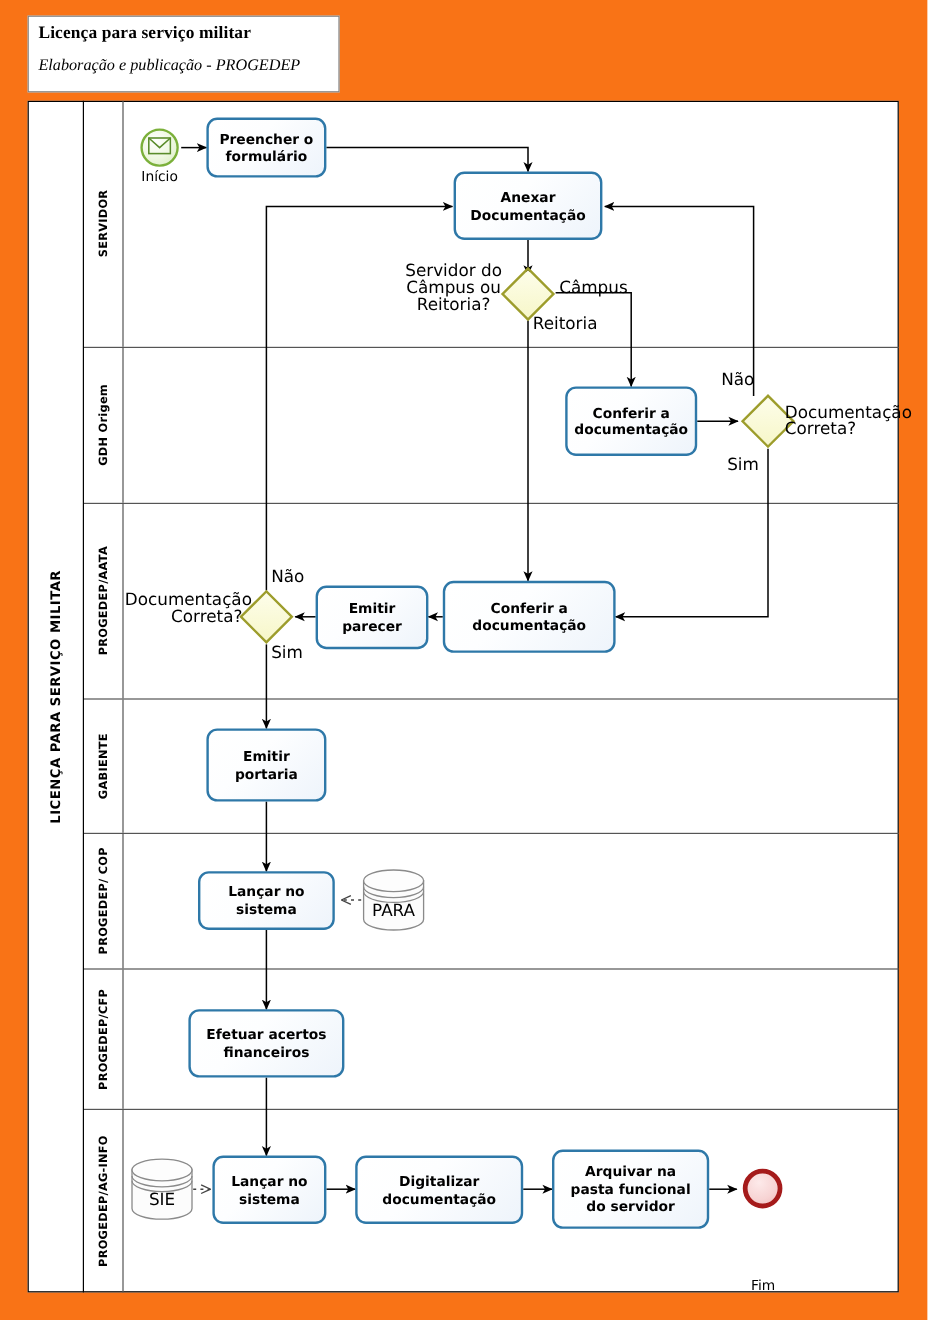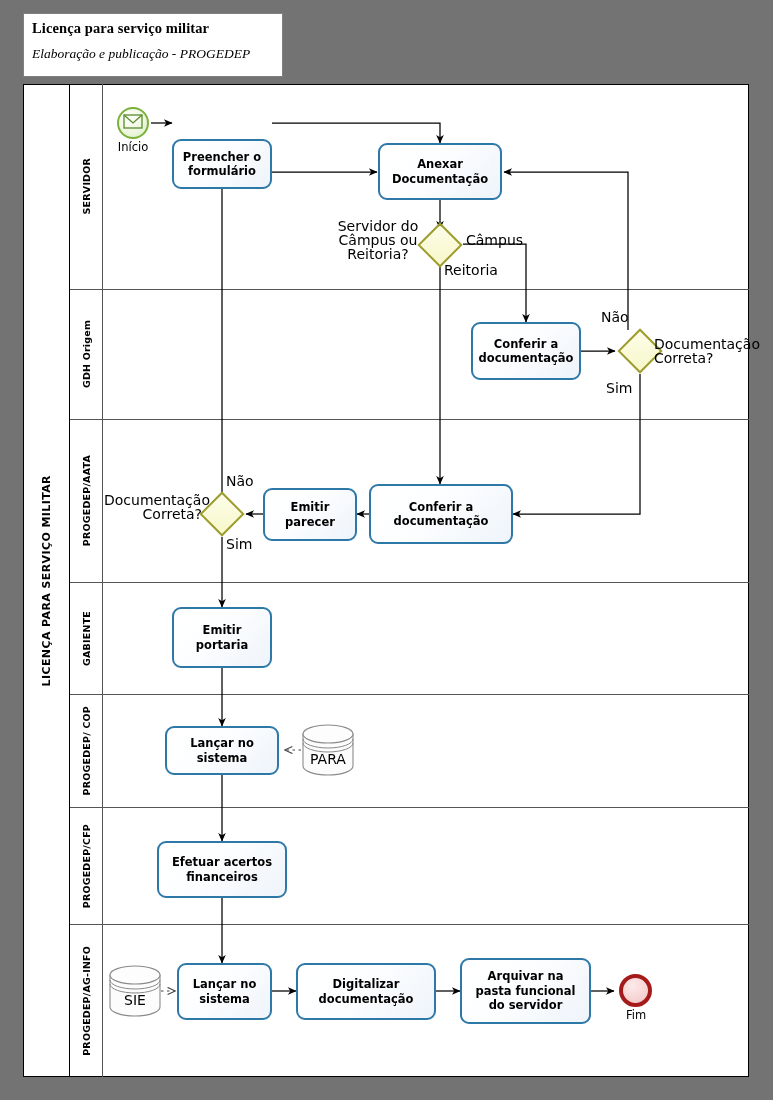--- a/index.html
+++ b/index.html
@@ -1,17 +1,17 @@
 <!DOCTYPE html>
 <html><head>
 <meta charset="utf-8">
 <style>
   html,body{margin:0;padding:0;background:#ffffff;}
   body{font-family:"DejaVu Sans", sans-serif;}
-  #page{position:relative;width:773px;height:1100px;background:#737373;overflow:hidden;}
+  #page{position:relative;width:773px;height:1100px;background:#f97316;overflow:hidden;}
 
   
   .titlebox{position:absolute;left:23px;top:13px;width:260px;height:64px;border:1px solid #808080;background:#fff;box-sizing:border-box;padding:6px 8px 0 8px;}
   .title-main{font-family:"Liberation Serif", serif;font-weight:bold;font-size:14.5px;color:#000;line-height:17px;letter-spacing:.1px;}
   .title-sub{font-family:"Liberation Serif", serif;font-style:italic;font-size:13.5px;color:#000;line-height:17px;margin-top:8px;}
 
   
   .pool{position:absolute;left:23px;top:84px;width:726px;height:993px;border:1.5px solid #000;box-sizing:border-box;background:#fff;}
   .pool-label{position:absolute;left:23px;top:84px;width:47px;height:993px;border-right:1px solid #000;box-sizing:border-box;display:flex;align-items:center;justify-content:center;}
   .pool-label span{writing-mode:vertical-rl;transform:rotate(180deg);font-weight:bold;font-size:11px;letter-spacing:.4px;color:#000;white-space:nowrap;}
@@ -153,23 +153,23 @@
   </svg>
 
   <div class="ev ev-start" style="left:117px;top:107px;width:32px;height:32px;"></div>
   <svg style="position:absolute;left:123px;top:114px;width:20px;height:18px;">
     <rect x="1" y="1" width="18" height="13" fill="none" stroke="#5A8C2A" stroke-width="1.3"></rect>
     <path d="M1,1 L10,9 L19,1" fill="none" stroke="#5A8C2A" stroke-width="1.3"></path>
   </svg>
   <div class="ev-label" style="left:105px;top:140px;width:56px;">Início</div>
 
   <div class="ev ev-end" style="left:619px;top:974px;width:33px;height:33px;"></div>
-  <div class="ev-label" style="left:608px;top:1008px;width:56px;">Fim</div>
-
-  <div class="task" style="left:172px;top:98px;width:100px;height:50px;margin-top:41px;">Preencher o<br>formulário</div>
+  <div class="ev-label" style="left:608px;top:1064px;width:56px;">Fim</div>
+
+  <div class="task" style="left:172px;top:98px;width:100px;height:50px;">Preencher o<br>formulário</div>
   <div class="task" style="left:378px;top:143px;width:124px;height:57px;">Anexar<br>Documentação</div>
   <div class="task" style="left:471px;top:322px;width:110px;height:58px;">Conferir  a<br>documentação</div>
   <div class="task" style="left:369px;top:484px;width:144px;height:60px;">Conferir  a<br>documentação</div>
   <div class="task" style="left:263px;top:488px;width:94px;height:53px;">Emitir<br>parecer</div>
   <div class="task" style="left:172px;top:607px;width:100px;height:61px;">Emitir<br>portaria</div>
   <div class="task" style="left:165px;top:726px;width:114px;height:49px;">Lançar no<br>sistema</div>
   <div class="task" style="left:157px;top:841px;width:130px;height:57px;">Efetuar acertos<br>financeiros</div>
   <div class="task" style="left:177px;top:963px;width:95px;height:57px;">Lançar no<br>sistema</div>
   <div class="task" style="left:296px;top:963px;width:140px;height:57px;">Digitalizar<br>documentação</div>
   <div class="task" style="left:460px;top:958px;width:131px;height:66px;">Arquivar na<br>pasta funcional<br>do servidor</div>

